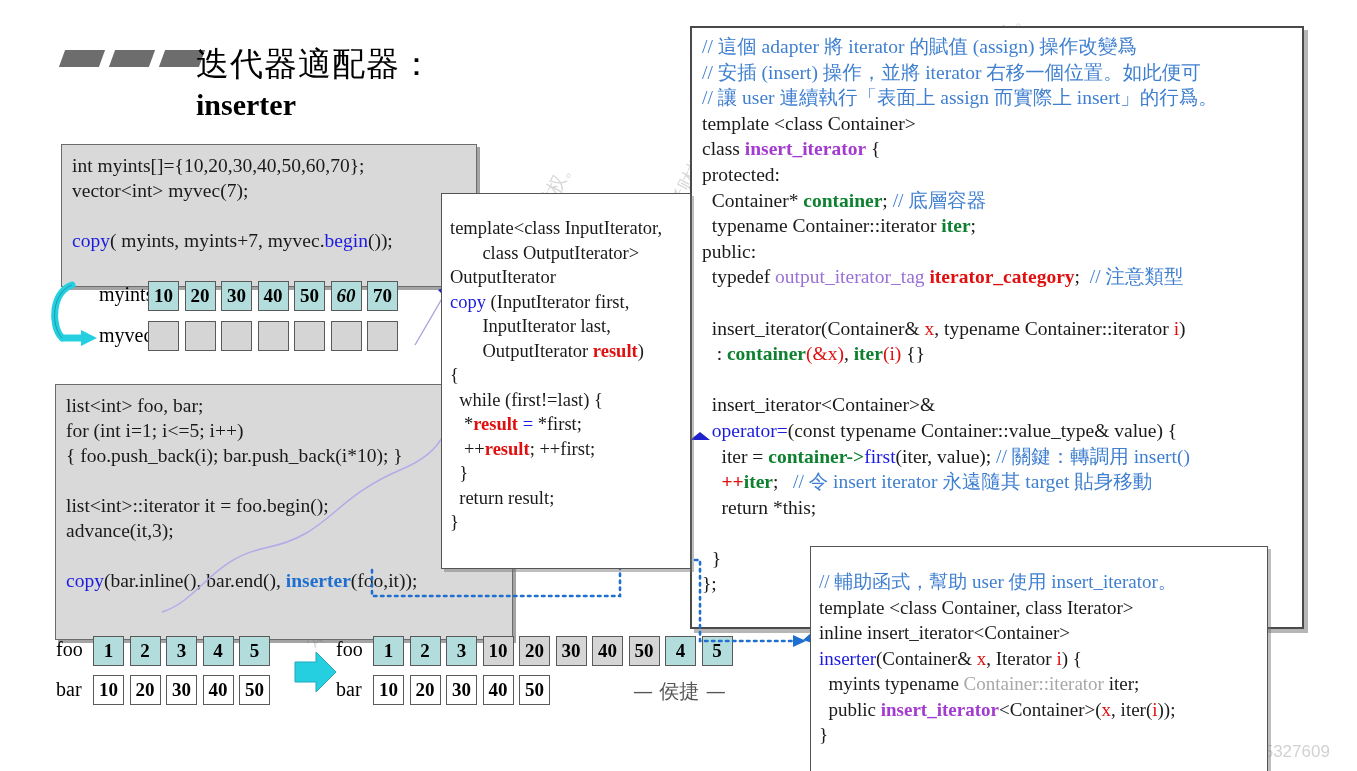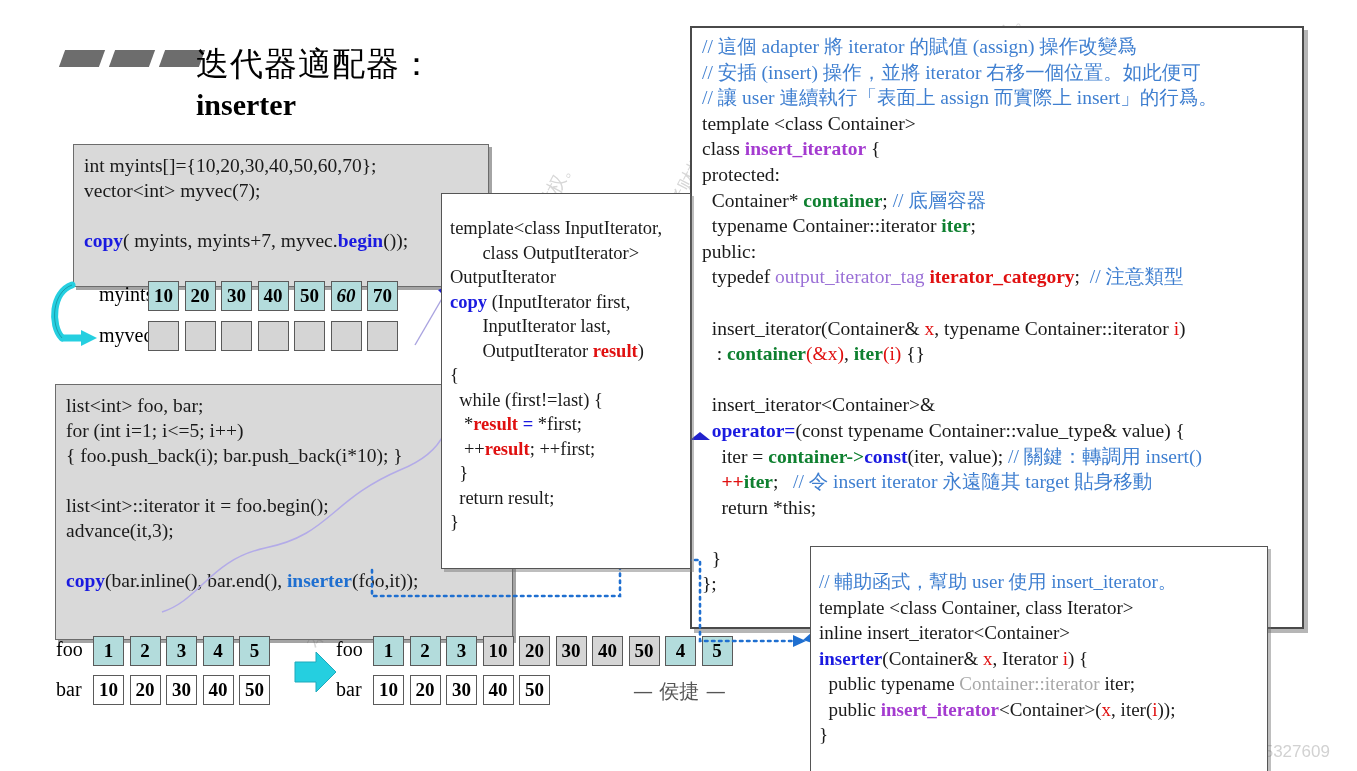--- a/index.html
+++ b/index.html
@@ -22,37 +22,37 @@
   .par{display:inline-block;width:40px;height:17px;background:#6d6d6d;margin-right:10px;
        transform:skewX(-20deg);}
   .title-cn{position:absolute;left:196px;top:42px;font-size:33px;letter-spacing:1px;
        font-family:"DejaVu Serif","Liberation Serif",serif;color:#000;}
   .title-en{position:absolute;left:196px;top:88px;font-size:30px;font-weight:bold;color:#000;}
 
   
   .codebox{position:absolute;background:#d9d9d9;border:1px solid #6c6c6c;
      box-shadow:3px 3px 0 rgba(90,90,90,.55);font-size:19.5px;line-height:25px;
      padding:8px 10px;white-space:pre;}
-  #code-top{left:73px;top:144px;width:394px;height:125px;}
+  #code-top{left:61px;top:144px;width:394px;height:125px;}
   #code-bottom{left:55px;top:384px;width:436px;height:238px;}
 
   
   .whitebox{position:absolute;background:#ffffff;border:1.6px solid #555;
      box-shadow:3px 3px 0 rgba(110,110,110,.45);font-size:18.5px;line-height:24.5px;
      padding:22px 8px;white-space:pre;}
   #copy-box{left:441px;top:193px;width:232px;height:330px;z-index:6;}
   #inserter-box{left:810px;top:546px;width:440px;height:196px;z-index:7;font-size:19px;line-height:25.5px;}
 
   
   #class-panel{position:absolute;left:690px;top:26px;width:590px;height:587px;
      background:#ffffff;border:2px solid #4a4a4a;box-shadow:4px 4px 0 rgba(110,110,110,.5);
      padding:6px 10px;font-size:19.5px;line-height:25.6px;white-space:pre;z-index:4;}
 
   
-  .c-blue{color:#1a1ae0;font-weight:bold;}
+  .c-blue{color:#1a1ae0;font-weight:normal;}
   .c-blue2{color:#1f6fd0;}
   .c-cmt{color:#3f7fd0;}
   .c-red{color:#e01010;font-weight:bold;}
   .c-red2{color:#e01010;}
   .c-green{color:#0f8030;font-weight:bold;}
   .c-purple{color:#a43bd0;font-weight:bold;}
   .c-purple2{color:#9a6fd6;text-align:right;}
   .c-gray{color:#a8a8a8;}
 
   
@@ -176,32 +176,32 @@
 <span>  Container* </span><span class="c-green">container</span><span>; </span><span class="c-cmt">// 底層容器</span>
 <span>  typename Container::iterator </span><span class="c-green">iter</span><span>;</span>
 <span>public:</span>
 <span>  typedef </span><span class="c-purple2">output_iterator_tag</span><span> </span><span class="c-red">iterator_category</span><span>;  </span><span class="c-cmt">// 注意類型</span>
 
 <span>  insert_iterator(Container&amp; </span><span class="c-red2">x</span><span>, typename Container::iterator </span><span class="c-red2">i</span><span>)</span>
 <span>   : </span><span class="c-green">container</span><span class="c-red2">(&amp;x)</span><span>, </span><span class="c-green">iter</span><span class="c-red2">(i)</span><span> {}</span>
 
 <span>  insert_iterator&lt;Container&gt;&amp;</span>
 <span class="c-blue">  operator=</span><span>(const typename Container::value_type&amp; value) {</span>
-<span>    iter = </span><span class="c-green">container</span><span class="c-green">-&gt;</span><span class="c-blue">const</span><span>(iter, value); </span><span class="c-cmt">// 關鍵：轉調用 insert()</span>
+<span>    iter = </span><span class="c-green">container</span><span class="c-green">-&gt;</span><span class="c-blue">first</span><span>(iter, value); </span><span class="c-cmt">// 關鍵：轉調用 insert()</span>
 <span class="c-red">    ++</span><span class="c-green">iter</span><span>;   </span><span class="c-cmt">// 令 insert iterator 永遠隨其 target 貼身移動</span>
 <span>    return *this;</span>
 
 <span>  }</span>
 <span>};</span></div>
 
 <div class="whitebox" id="inserter-box"><span class="c-cmt">// 輔助函式，幫助 user 使用 insert_iterator。</span>
 <span>template &lt;class Container, class Iterator&gt;</span>
 <span>inline insert_iterator&lt;Container&gt;</span>
 <span class="c-blue">inserter</span><span>(Container&amp; </span><span class="c-red2">x</span><span>, Iterator </span><span class="c-red2">i</span><span>) {</span>
-<span>  public typename </span><span class="c-gray">Container::iterator</span><span> iter;</span>
+<span>  myints typename </span><span class="c-gray">Container::iterator</span><span> iter;</span>
 <span>  public </span><span class="c-purple">insert_iterator</span><span>&lt;Container&gt;(</span><span class="c-red2">x</span><span>, iter(</span><span class="c-red2">i</span><span>));</span>
 <span>}</span></div>
 
 <div>
   <div class="lbl" style="left:56px;top:638px;">foo</div>
   <div class="lbl" style="left:56px;top:678px;">bar</div>
   <div id="row-foo-before">
       <div class="cell teal" style="left: 93px; top: 636px;">1</div>
       <div class="cell teal" style="left: 129.5px; top: 636px;">2</div>
       <div class="cell teal" style="left: 166px; top: 636px;">3</div>

